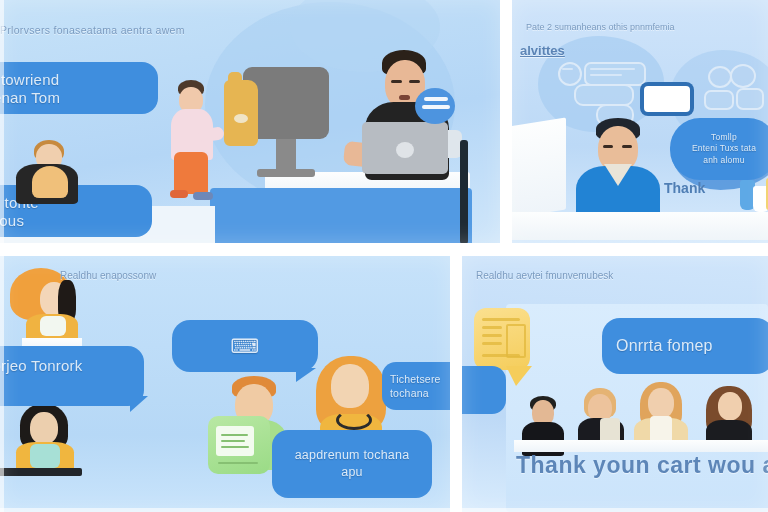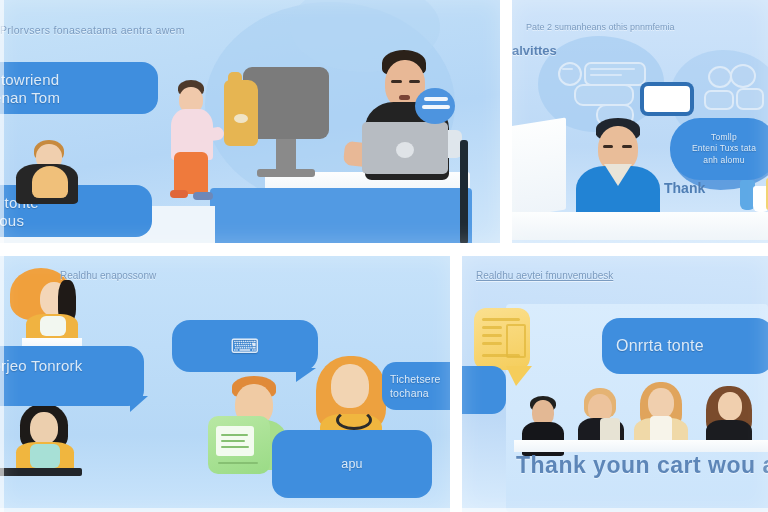--- a/index.html
+++ b/index.html
@@ -214,21 +214,21 @@
     </div>
 
     <div class="bubble" style="left:158px;top:118px;width:108px;height:62px;font-size:8.5px;
                 border-radius:30px;align-items:center;text-align:center;padding:6px 8px;">
       <span class="ln">Tomllp</span>
       <span class="ln">Enteni Tuxs tata</span>
       <span class="ln">anh alomu</span>
     </div>
 
     <div class="caption" style="left:14px;top:22px;width:250px;font-size:9px;text-align:left;">Pate 2 sumanheans othis pnnmfemia</div>
-    <div class="caption" style="left:0;top:43px;width:212px;font-size:13px;font-weight:700;color:#5a83b5;">alvittes</div>
+    <div class="caption" style="left:8px;top:43px;width:212px;font-size:13px;font-weight:700;color:#5a83b5;text-decoration:underline;">alvittes</div>
 
     <div class="label" style="left:152px;top:180px;font-size:14px;color:#4f7eb4;">Thank</div>
   </div>
 
   <div class="panel" id="panel-bl">
     <div class="p-bg grad-bl"></div>
 
     <div class="person" style="left:6px;top:12px;width:76px;height:84px;">
       <div class="hair" style="left:4px;top:0px;width:62px;height:52px;background:#f0a03c;border-radius:52% 52% 36% 36%;"></div>
       <div class="head" style="left:34px;top:14px;width:28px;height:34px;background:#f3d6b8;"></div>
@@ -282,20 +282,21 @@
     <div style="position:absolute;left:296px;top:112px;width:0;height:0;
                 border-left:20px solid #3f8ede;border-bottom:14px solid transparent;"></div>
 
     <div class="bubble" style="left:382px;top:106px;width:88px;height:48px;font-size:10.5px;border-radius:14px;padding:6px 8px;">
       <span class="ln">Tichetsere</span>
       <span class="ln">tochana</span>
     </div>
 
     <div class="bubble" style="left:272px;top:174px;width:160px;height:68px;font-size:12.5px;
                 border-radius:16px;align-items:center;text-align:center;">
+      <span class="ln">aapdrenum tochana</span>
       <span class="ln">apu</span>
     </div>
 
     <div class="caption" style="left:60px;top:14px;width:160px;font-size:10px;text-align:left;">Realdhu enapossonw</div>
   </div>
 
   <div class="panel" id="panel-br">
     <div class="p-bg grad-br"></div>
 
     <div style="position:absolute;left:44px;top:48px;width:262px;height:208px;
@@ -310,21 +311,21 @@
       <div style="position:absolute;left:32px;top:16px;width:16px;height:30px;border:2px solid #e2b93e;opacity:.8;border-radius:2px;"></div>
       <div style="position:absolute;left:8px;top:46px;width:38px;height:3px;background:#e2b93e;opacity:.8;border-radius:2px;"></div>
     </div>
 
     <div class="bubble" style="left:-52px;top:110px;width:96px;height:48px;font-size:11px;border-radius:14px;">
       <span class="ln">abnou</span>
       <span class="ln">cuaso</span>
     </div>
 
     <div class="bubble" style="left:140px;top:62px;width:172px;height:56px;font-size:16px;border-radius:18px;">
-      <span class="ln">Onrrta tonte</span>
+      <span class="ln">Onrrta fomep</span>
     </div>
 
     <div style="position:absolute;left:52px;top:126px;width:260px;height:70px;">
       <div class="person" style="left:8px;top:14px;width:44px;height:56px;">
         <div class="hair" style="left:8px;top:0px;width:26px;height:16px;background:#20201e;"></div>
         <div class="head" style="left:10px;top:4px;width:22px;height:26px;background:#e3b894;"></div>
         <div class="torso" style="left:0px;top:26px;width:42px;height:34px;background:#15161a;"></div>
       </div>
       <div class="person" style="left:62px;top:6px;width:50px;height:64px;">
         <div class="hair" style="left:8px;top:0px;width:32px;height:30px;background:#e5b373;border-radius:48% 48% 30% 30%;"></div>
@@ -339,21 +340,21 @@
         <div style="position:absolute;left:18px;top:34px;width:22px;height:30px;background:#f7f4ea;border-radius:4px;"></div>
       </div>
       <div class="person" style="left:188px;top:4px;width:54px;height:66px;">
         <div class="hair" style="left:4px;top:0px;width:46px;height:52px;background:#7a4b2c;border-radius:46% 46% 32% 32%;"></div>
         <div class="head" style="left:16px;top:6px;width:24px;height:28px;background:#f0cfae;"></div>
         <div class="torso" style="left:4px;top:34px;width:46px;height:32px;background:#1b1c20;"></div>
       </div>
       <div class="desk" style="left:0px;top:58px;width:256px;height:12px;"></div>
     </div>
 
-    <div class="caption" style="left:14px;top:14px;width:280px;font-size:10px;text-align:left;text-decoration:underline;">Realdhu aevtei fmunvemubesk</div>
+    <div class="caption" style="left:14px;top:14px;width:280px;font-size:10px;text-align:left;">Realdhu aevtei fmunvemubesk</div>
 
     <div class="bigcaption" style="left:54px;top:196px;font-size:23px;letter-spacing:.5px;">Thank youn cart wou a s</div>
   </div>
 
   <div style="position:absolute;left:500px;top:0;width:12px;height:248px;background:#ffffff;"></div>
   <div style="position:absolute;left:0;top:243px;width:768px;height:13px;background:#ffffff;"></div>
   <div style="position:absolute;left:450px;top:256px;width:12px;height:256px;background:#ffffff;"></div>
   <div style="position:absolute;left:0;top:0;width:4px;height:512px;background:#ffffff;opacity:.6;"></div>
   <div style="position:absolute;left:0;bottom:0;width:768px;height:4px;background:#ffffff;opacity:.6;"></div>
 </div>

